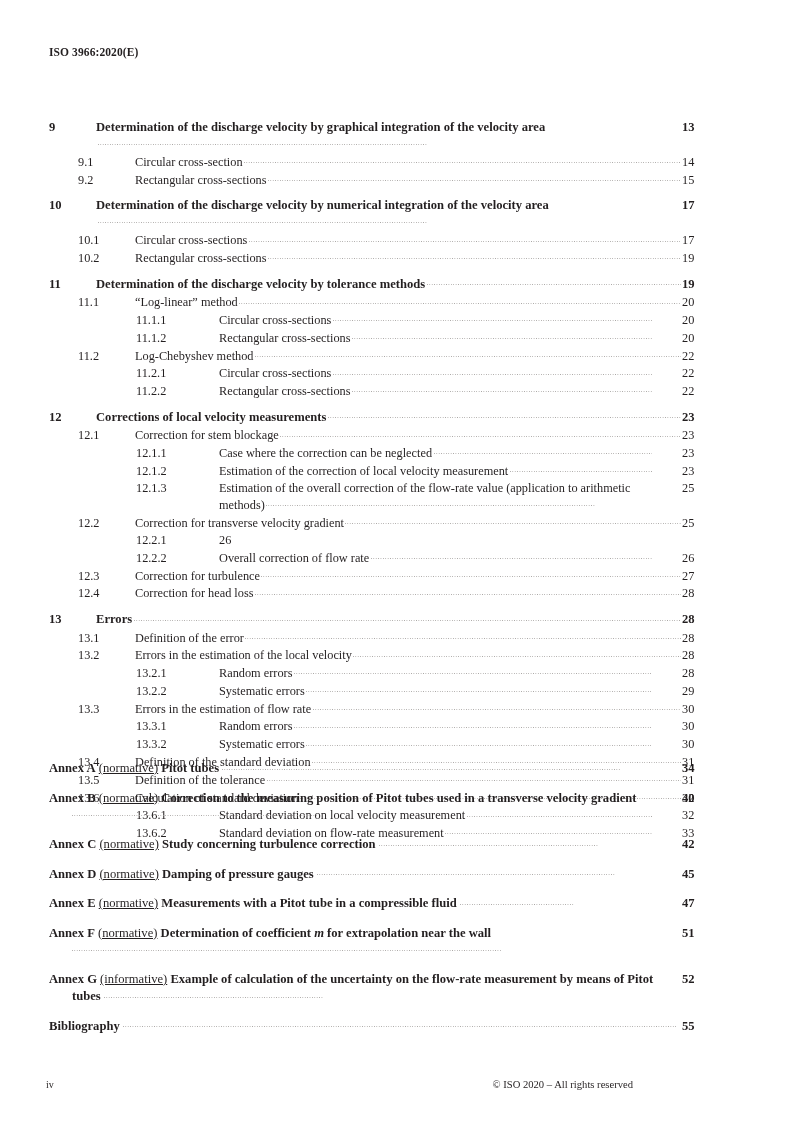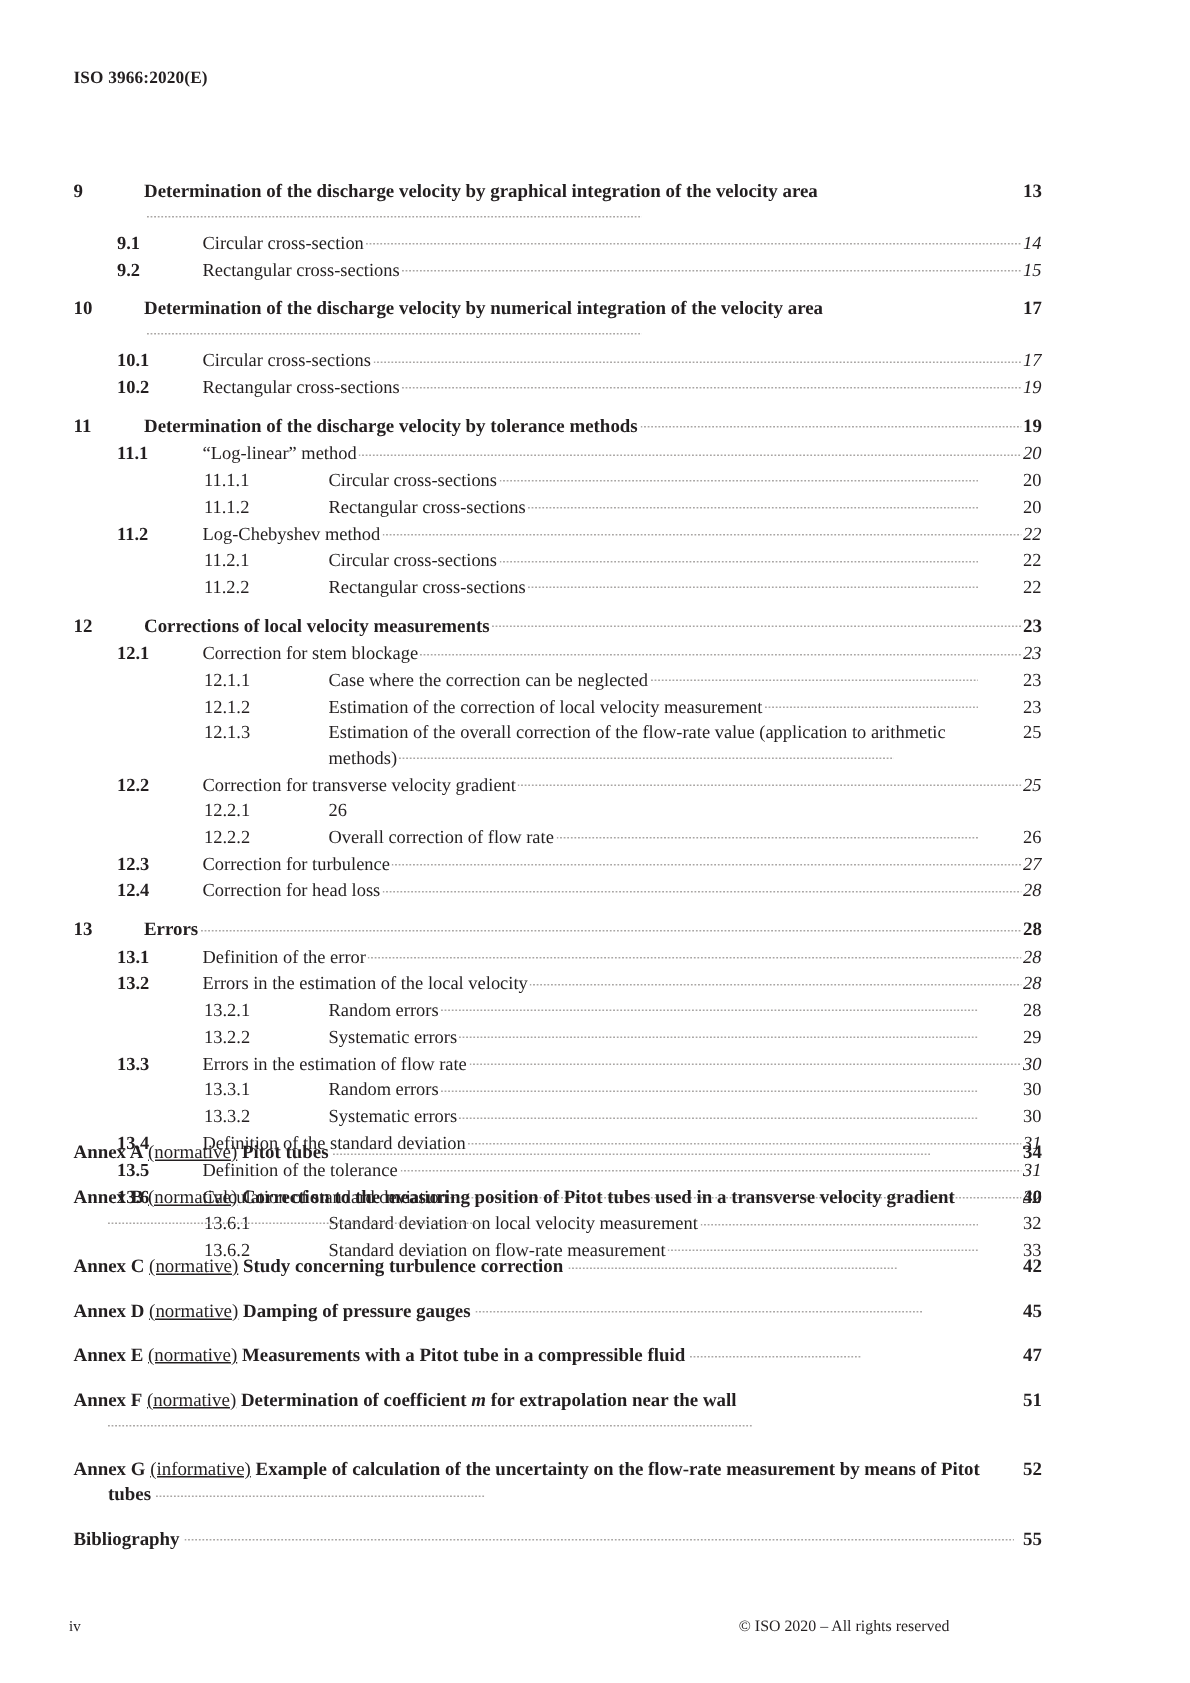--- a/index.html
+++ b/index.html
@@ -99,22 +99,22 @@
     margin-top: 9px;
   }
   .lvl1 .num   { width: 47px; }
   .lvl1 .pageno{ width: 26px; }
 
   
   .lvl2 {
     font-weight: normal;
     margin-top: 1px;
   }
-  .lvl2 .num    { width: 57px; margin-left: 29px; font-weight: bold; }
-  .lvl2 .pageno { width: 26px; font-style: italic; }
+  .lvl2 .num    { width: 57px; margin-left: 29px; }
+  .lvl2 .pageno { width: 26px; }
 
   
   .lvl3 {
     font-weight: normal;
     margin-top: 1px;
     gap: 29px;
   }
   .lvl3 .num    { width: 54px; margin-left: 87px; }
   .lvl3 .pageno { width: 26px; }
 

